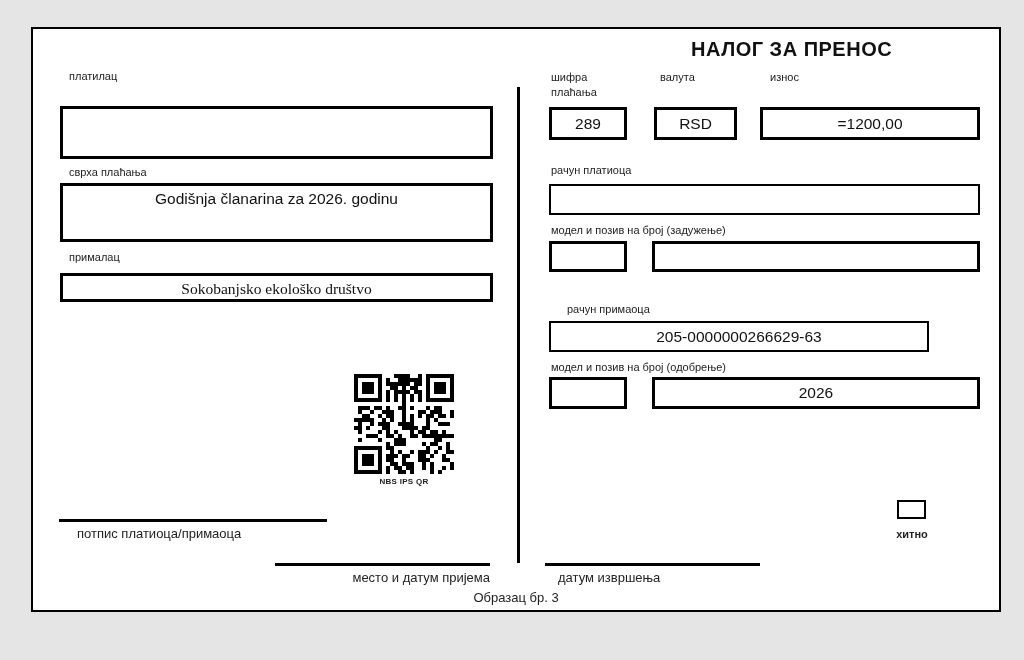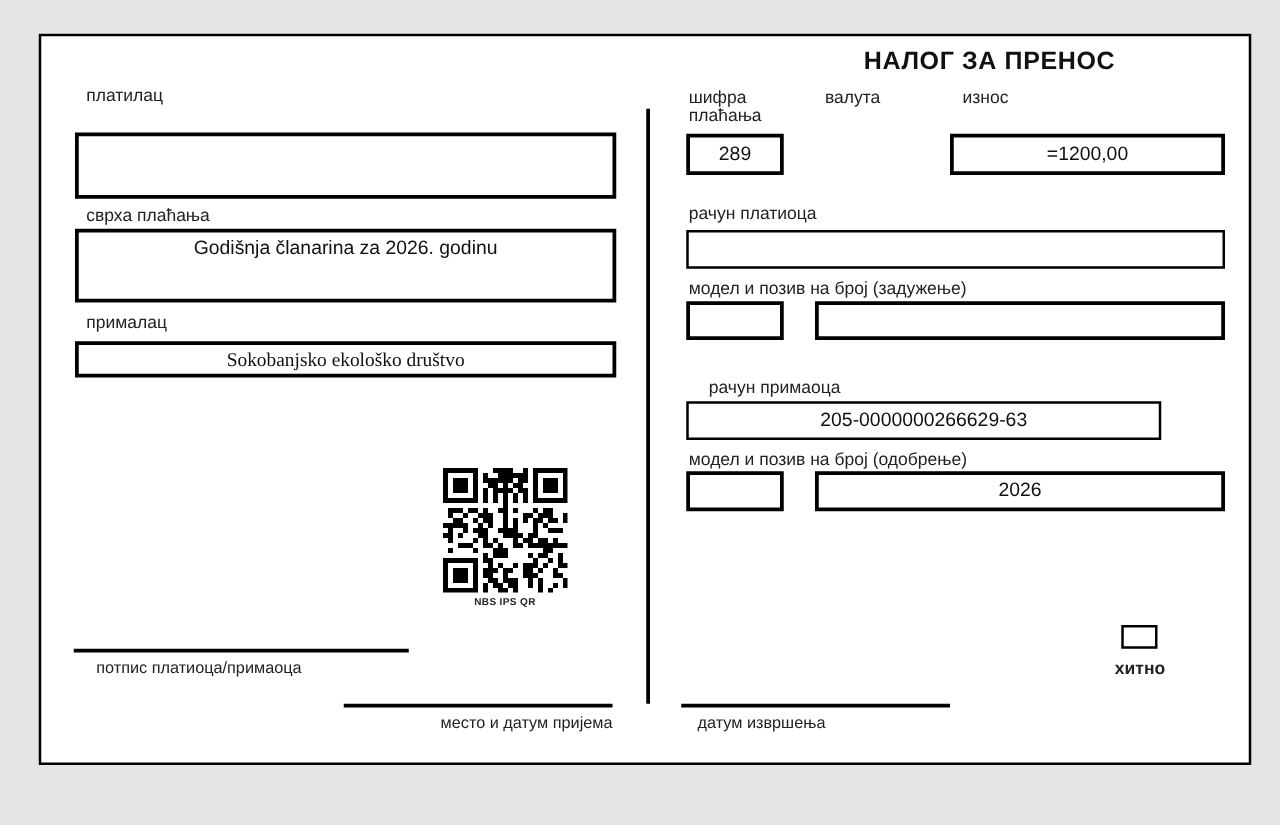--- a/index.html
+++ b/index.html
@@ -1,21 +1,21 @@
 <!DOCTYPE html>
 <html><head>
 <meta charset="utf-8">
 <style>
   html,body{margin:0;padding:0;background:#ffffff;}
   .stage{position:relative;width:1024px;height:660px;background:#e5e5e5;overflow:hidden;
          font-family:"Liberation Sans","DejaVu Sans",sans-serif;color:#1c1c1c;}
   .form{position:absolute;left:31px;top:27px;width:970px;height:585px;
         border:2px solid #000;box-sizing:border-box;background:#fff;}
   .title{position:absolute;font-weight:bold;font-size:20px;letter-spacing:.5px;color:#111;}
-  .lbl{position:absolute;font-size:14px;line-height:15px;color:#222;}
+  .lbl{position:absolute;font-size:11px;line-height:15px;color:#222;}
   .box{position:absolute;box-sizing:border-box;border:3px solid #000;background:#fff;
        display:flex;align-items:center;justify-content:center;
        font-size:15.5px;color:#111;}
   .box.thin{border-width:2px;}
   .box.topalign{align-items:flex-start;}
   .hline{position:absolute;height:3px;background:#000;}
   .vline{position:absolute;width:3px;background:#000;}
   .qr{position:absolute;width:100px;height:100px;}
   .qrcap{position:absolute;font-size:8px;font-weight:bold;letter-spacing:.3px;color:#222;
          width:100px;text-align:center;}
@@ -367,20 +367,23 @@
 
     <div class="vline" style="left:484px;top:58px;height:476px;"></div>
 
     <div class="lbl" style="left:518px;top:41px;width:58px;">шифра плаћања</div>
     <div class="lbl" style="left:627px;top:41px;">валута</div>
     <div class="lbl" style="left:737px;top:41px;">износ</div>
 
     <div class="box" style="left:516px;top:78px;width:78px;height:33px;">
       <span>289</span>
     </div>
+    <div class="box" style="left:621px;top:78px;width:83px;height:33px;">
+      <span>RSD</span>
+    </div>
     <div class="box" style="left:727px;top:78px;width:220px;height:33px;">
       <span>=1200,00</span>
     </div>
 
     <div class="lbl" style="left:518px;top:134px;">рачун платиоца</div>
     <div class="box thin" style="left:516px;top:155px;width:431px;height:31px;">
       <span></span>
     </div>
 
     <div class="lbl" style="left:518px;top:194px;">модел и позив на број (задужење)</div>
@@ -403,14 +406,15 @@
     <div class="box" style="left:619px;top:348px;width:328px;height:32px;">
       <span>2026</span>
     </div>
 
     <div class="checkbox" style="left:864px;top:471px;width:29px;height:19px;"></div>
     <div class="lbl" style="left:850px;top:498px;width:58px;text-align:center;font-weight:bold;">хитно</div>
 
     <div class="hline" style="left:512px;top:534px;width:215px;"></div>
     <div class="lbl" style="left:525px;top:541px;font-size:13px;">датум извршења</div>
 
+    <div class="footer" style="top:561px;">Образац бр. 3</div>
   </div>
 </div>
 
 </body></html>

